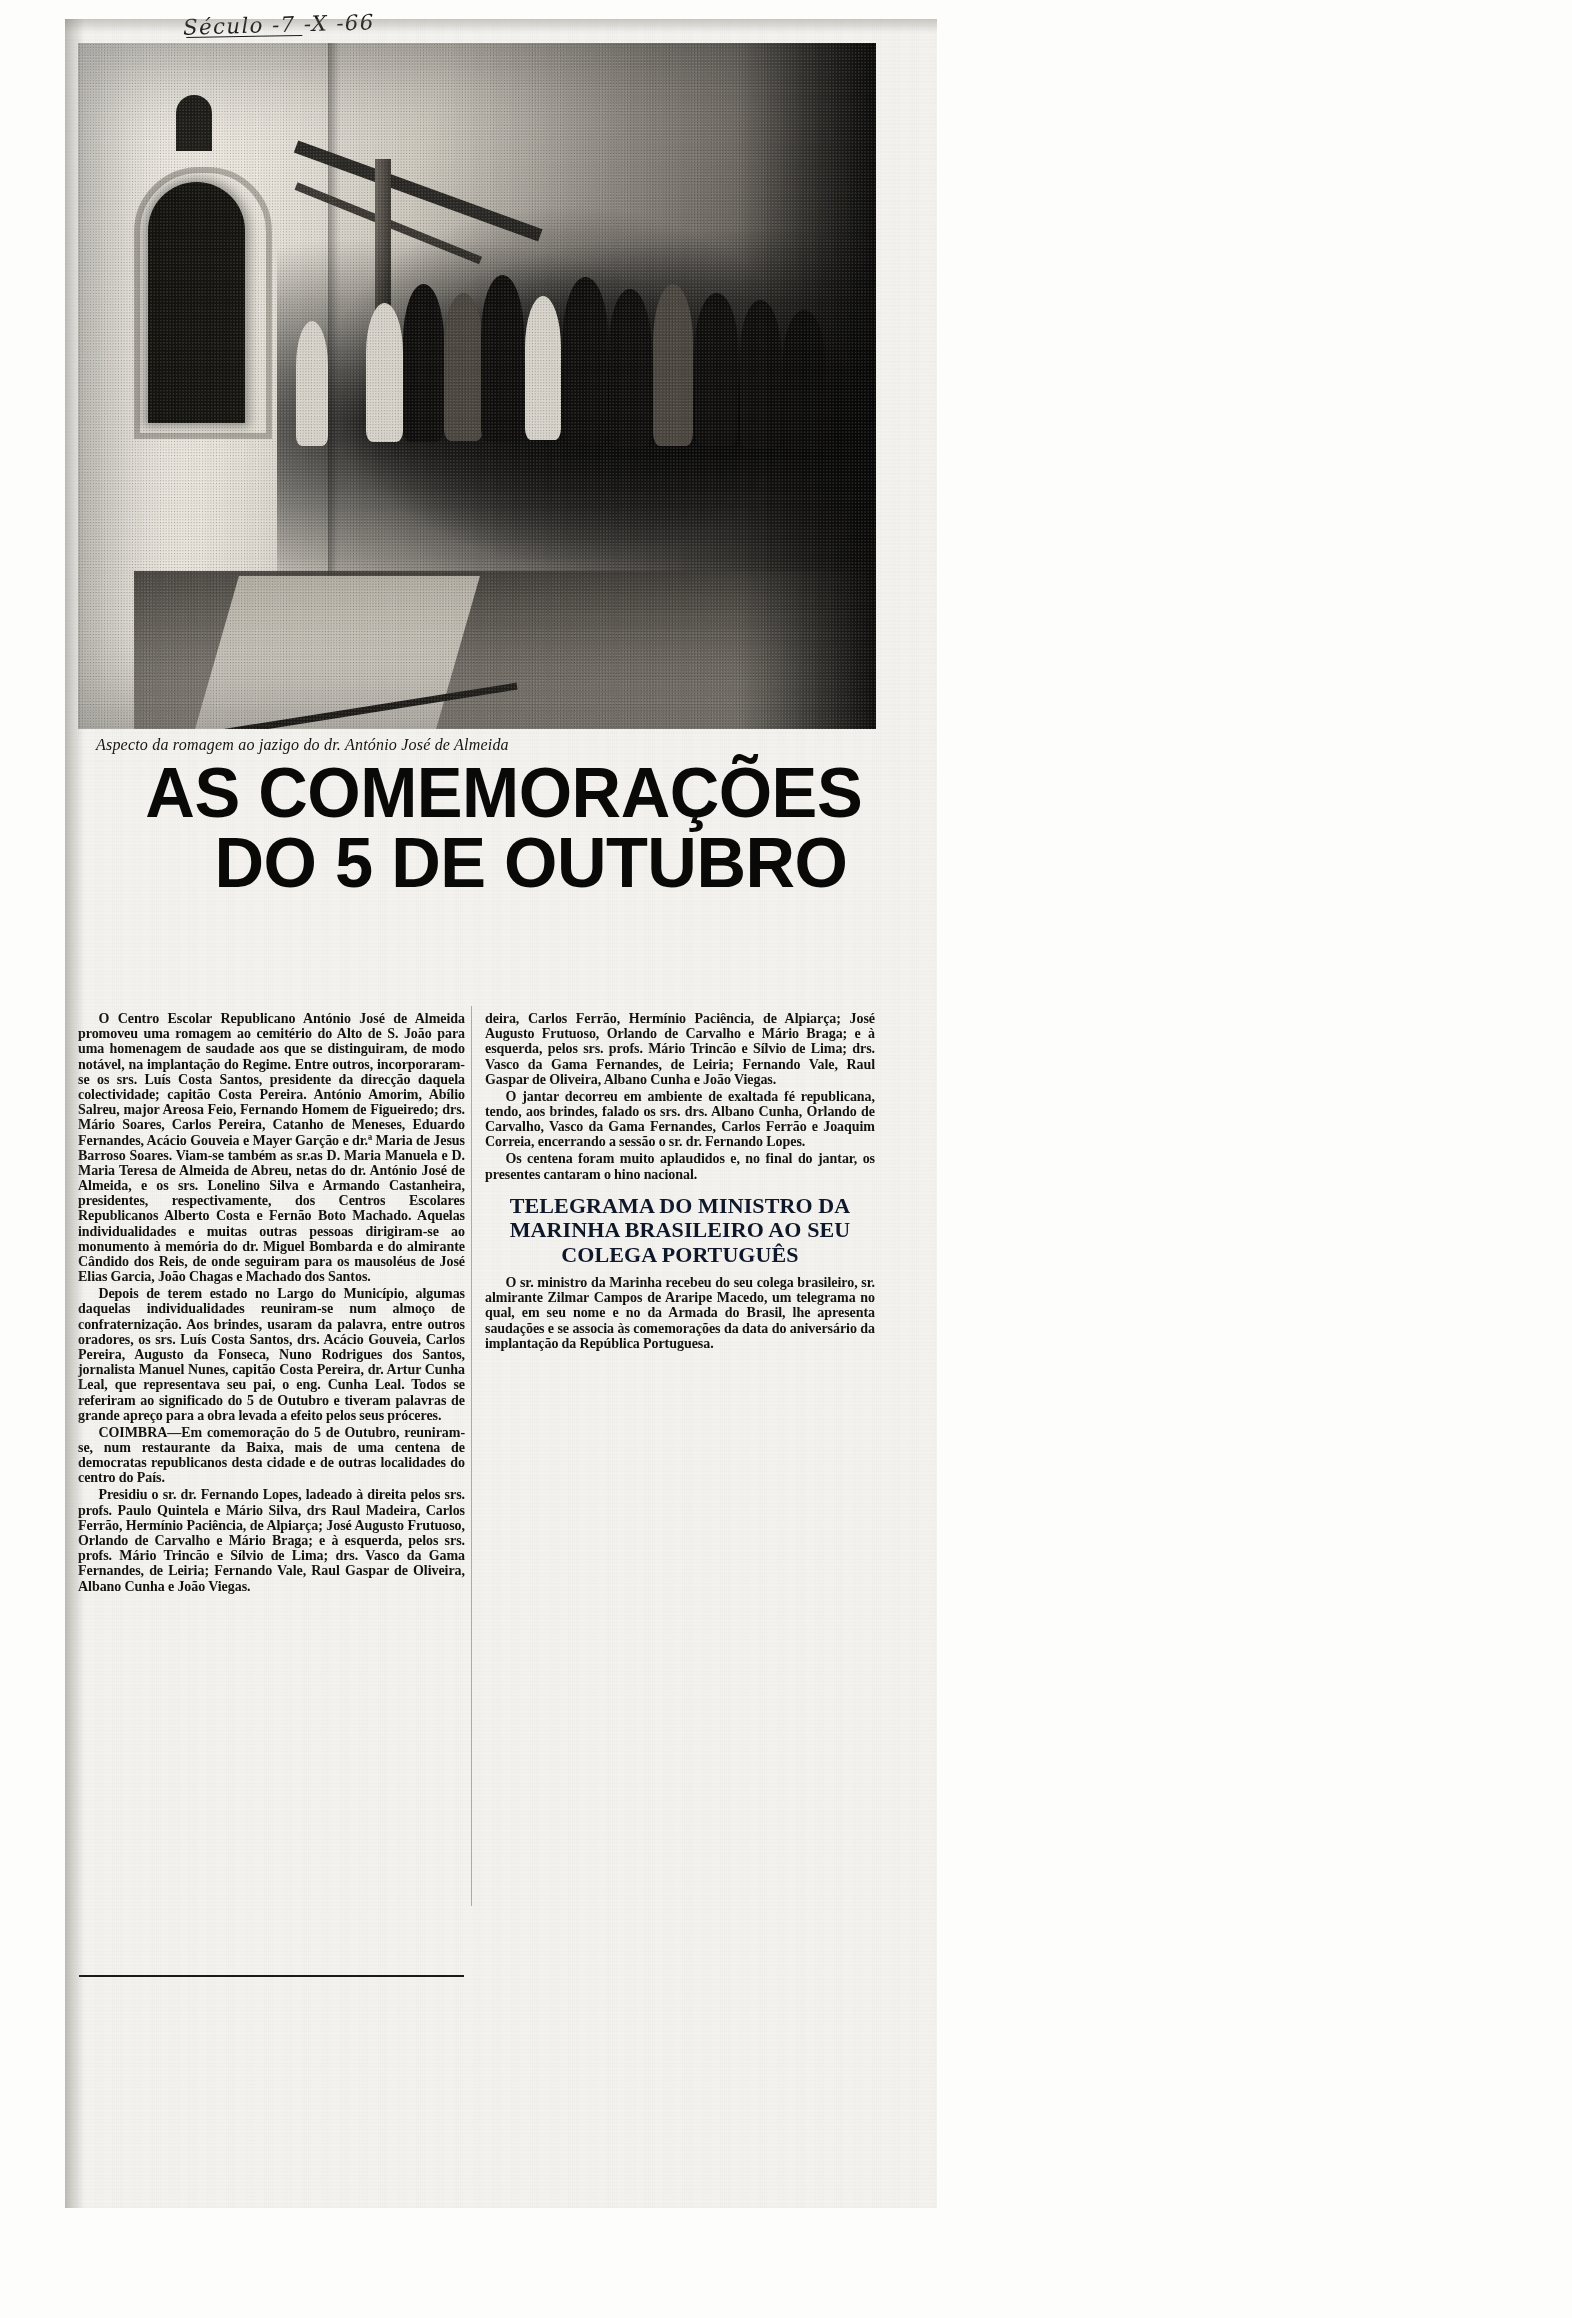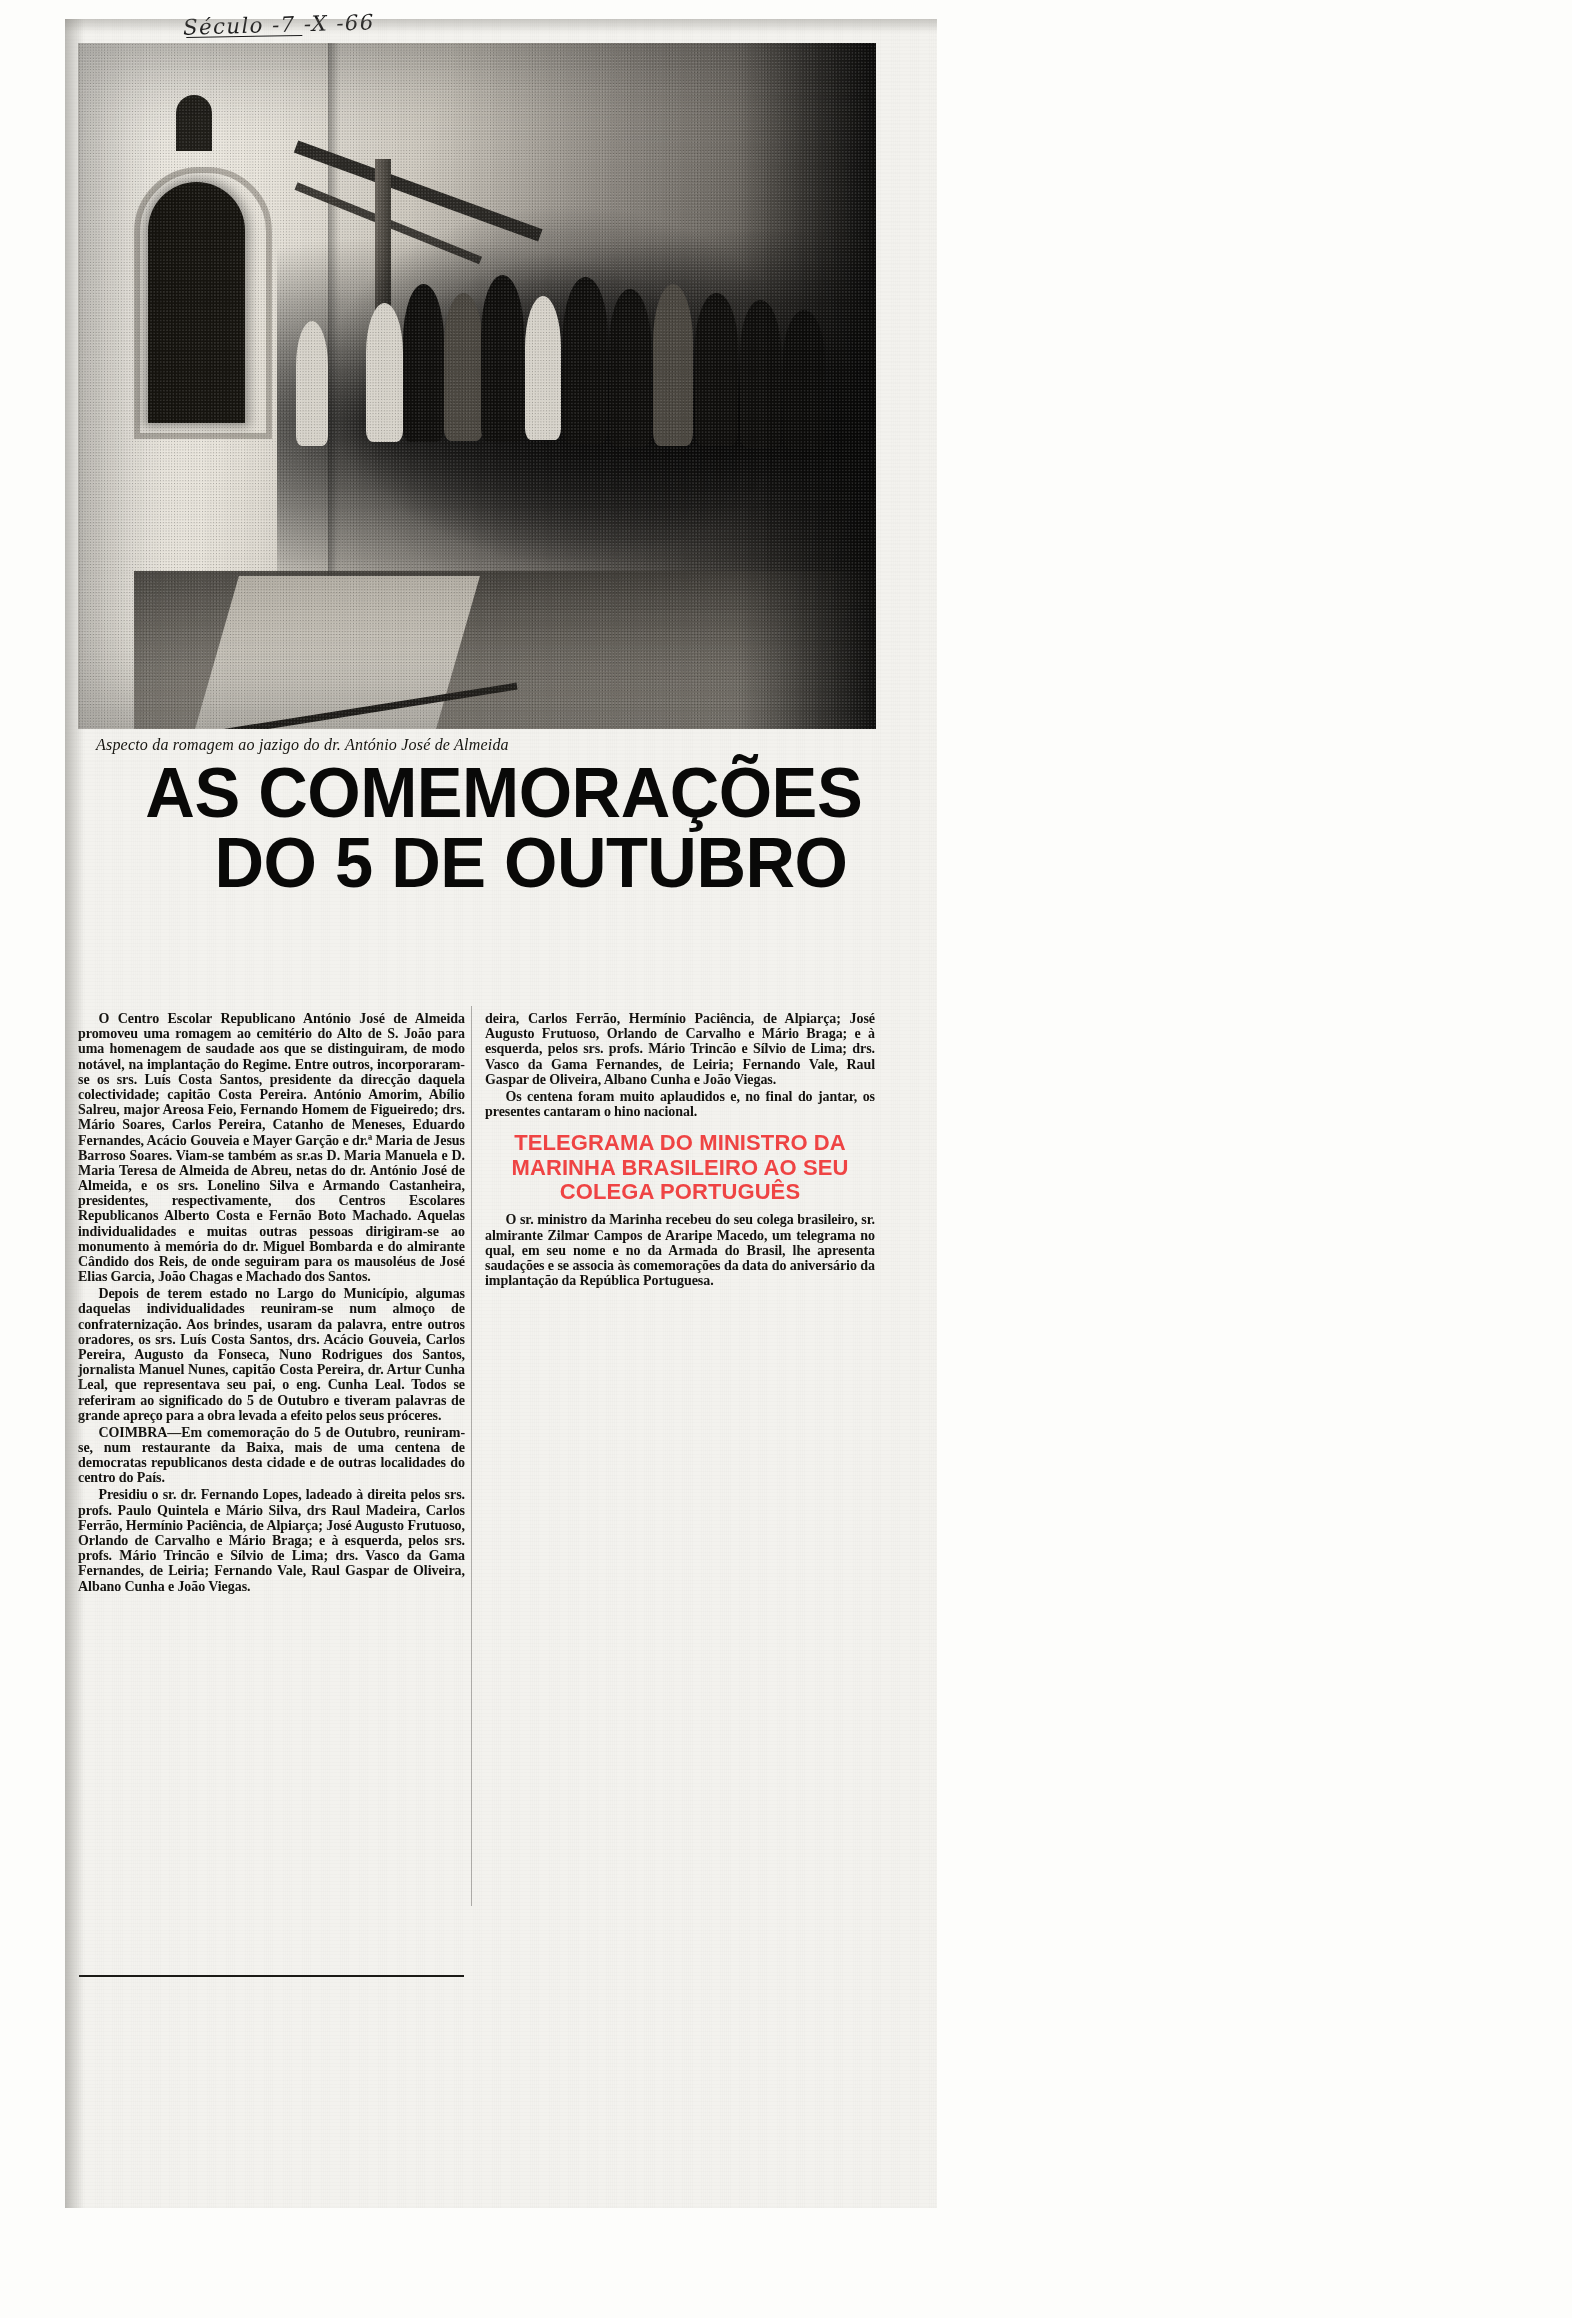--- a/index.html
+++ b/index.html
@@ -271,26 +271,26 @@
     text-align: justify;
     text-indent: 20.4px;
     font-weight: 600;
     letter-spacing: -0.05px;
     word-spacing: -0.2px;
   }
   .col p.noind { text-indent: 0; }
 
   
   .subhead {
-    font-family: Liberation Sans, sans-serif;
+    font-family: Liberation Serif, serif;
     font-weight: 700;
     font-size: 22px;
     line-height: 1.12;
     letter-spacing: 0.1px;
-    color: #ef4444;
+    color: #0f172a;
     text-align: center;
     margin: 12px 0 7.4px 0;
   }
 
   .col-divider {
     position: absolute;
     left: 471px;
     top: 1006px;
     width: 1.4px;
     height: 900px;
@@ -379,20 +379,21 @@
 
   <div class="col col-left">
     <p>O Centro Escolar Republicano António José de Almeida promoveu uma romagem ao cemitério do Alto de S. João para uma homenagem de saudade aos que se distinguiram, de modo notável, na implantação do Regime. Entre outros, incorporaram-se os srs. Luís Costa Santos, presidente da direcção daquela colectividade; capitão Costa Pereira. António Amorim, Abílio Salreu, major Areosa Feio, Fernando Homem de Figueiredo; drs. Mário Soares, Carlos Pereira, Catanho de Meneses, Eduardo Fernandes, Acácio Gouveia e Mayer Garção e dr.ª Maria de Jesus Barroso Soares. Viam-se também as sr.as D. Maria Manuela e D. Maria Teresa de Almeida de Abreu, netas do dr. António José de Almeida, e os srs. Lonelino Silva e Armando Castanheira, presidentes, respectivamente, dos Centros Escolares Republicanos Alberto Costa e Fernão Boto Machado. Aquelas individualidades e muitas outras pessoas dirigiram-se ao monumento à memória do dr. Miguel Bombarda e do almirante Cândido dos Reis, de onde seguiram para os mausoléus de José Elias Garcia, João Chagas e Machado dos Santos.</p>
     <p>Depois de terem estado no Largo do Município, algumas daquelas individualidades reuniram-se num almoço de confraternização. Aos brindes, usaram da palavra, entre outros oradores, os srs. Luís Costa Santos, drs. Acácio Gouveia, Carlos Pereira, Augusto da Fonseca, Nuno Rodrigues dos Santos, jornalista Manuel Nunes, capitão Costa Pereira, dr. Artur Cunha Leal, que representava seu pai, o eng. Cunha Leal. Todos se referiram ao significado do 5 de Outubro e tiveram palavras de grande apreço para a obra levada a efeito pelos seus próceres.</p>
     <p>COIMBRA—Em comemoração do 5 de Outubro, reuniram-se, num restaurante da Baixa, mais de uma centena de democratas republicanos desta cidade e de outras localidades do centro do País.</p>
     <p>Presidiu o sr. dr. Fernando Lopes, ladeado à direita pelos srs. profs. Paulo Quintela e Mário Silva, drs Raul Madeira, Carlos Ferrão, Hermínio Paciência, de Alpiarça; José Augusto Frutuoso, Orlando de Carvalho e Mário Braga; e à esquerda, pelos srs. profs. Mário Trincão e Sílvio de Lima; drs. Vasco da Gama Fernandes, de Leiria; Fernando Vale, Raul Gaspar de Oliveira, Albano Cunha e João Viegas.</p>
   </div>
 
   <div class="col col-right">
     <p class="noind">deira, Carlos Ferrão, Hermínio Paciência, de Alpiarça; José Augusto Frutuoso, Orlando de Carvalho e Mário Braga; e à esquerda, pelos srs. profs. Mário Trincão e Sílvio de Lima; drs. Vasco da Gama Fernandes, de Leiria; Fernando Vale, Raul Gaspar de Oliveira, Albano Cunha e João Viegas.</p>
+    <p>O jantar decorreu em ambiente de exaltada fé republicana, tendo, aos brindes, falado os srs. drs. Albano Cunha, Orlando de Carvalho, Vasco da Gama Fernandes, Carlos Ferrão e Joaquim Correia, encerrando a sessão o sr. dr. Fernando Lopes.</p>
     <p>Os centena foram muito aplaudidos e, no final do jantar, os presentes cantaram o hino nacional.</p>
     <div class="subhead">TELEGRAMA DO MINISTRO DA MARINHA BRASILEIRO AO SEU COLEGA PORTUGUÊS</div>
     <p>O sr. ministro da Marinha recebeu do seu colega brasileiro, sr. almirante Zilmar Campos de Araripe Macedo, um telegrama no qual, em seu nome e no da Armada do Brasil, lhe apresenta saudações e se associa às comemorações da data do aniversário da implantação da República Portuguesa.</p>
   </div>
 
   <div class="rule-bottom"></div>
 
   <div class="edge-fade-left"></div>
   <div class="edge-fade-top"></div>
 </div>

